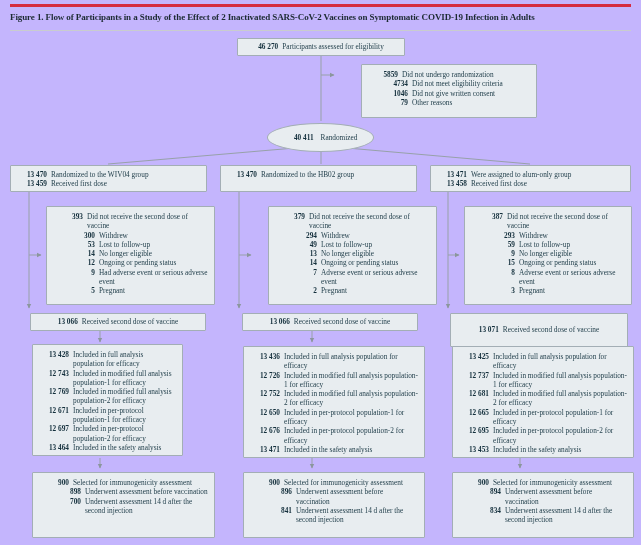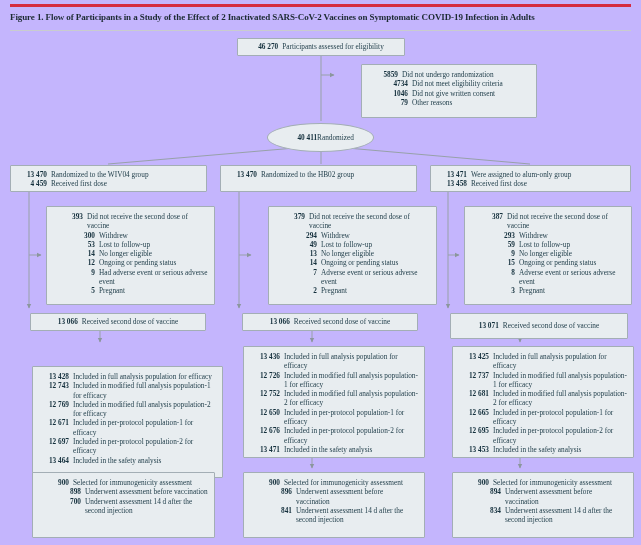--- a/index.html
+++ b/index.html
@@ -22,21 +22,21 @@
   .row{display:flex;align-items:flex-start;}
   .row .num{font-weight:bold;color:#132f3c;text-align:right;flex:0 0 auto;
             white-space:nowrap;padding-right:4px;}
   .row.i0 .num{width:30px;}
   .row.i1 .num{width:42px;}
   .box.narrownum .row.i1 .num{width:40px;}
   .row .txt{flex:1 1 auto;}
   .box.center .row{justify-content:center;align-items:center;}
   .box.center .row .num{width:auto;}
   .box.center .row .txt{flex:0 0 auto;}
-  .oval .num{font-weight:bold;color:#132f3c;padding-right:0;}
+  .oval .num{font-weight:bold;color:#132f3c;padding-right:7px;}
 </style>
 </head>
 <body>
 
 <div id="page">
   <div id="accent-bar"></div>
   <div id="fig-title">Figure 1. Flow of Participants in a Study of the Effect of 2 Inactivated SARS-CoV-2 Vaccines on Symptomatic COVID-19 Infection in Adults</div>
   <div id="title-rule"></div>
 
   <svg class="lines" width="641" height="545">
@@ -101,21 +101,21 @@
         <span class="txt">Randomized</span>
       </div>
     </div>
 
   <div class="box" style="left:10px;top:165px;width:197px;height:27px;padding-top:4px;">
       <div class="row i0">
         <span class="num">13 470</span>
         <span class="txt">Randomized to the WIV04 group</span>
       </div>
       <div class="row i0">
-        <span class="num">4 459</span>
+        <span class="num">13 459</span>
         <span class="txt">Received first dose</span>
       </div>
     </div>
   <div class="box" style="left:220px;top:165px;width:197px;height:27px;padding-top:4px;">
       <div class="row i0">
         <span class="num">13 470</span>
         <span class="txt">Randomized to the HB02 group</span>
       </div>
     </div>
   <div class="box" style="left:430px;top:165px;width:201px;height:27px;padding-top:4px;">
@@ -225,28 +225,28 @@
         <span class="num">13 066</span>
         <span class="txt">Received second dose of vaccine</span>
       </div>
     </div>
   <div class="box center" style="left:242px;top:313px;width:176px;height:18px;">
       <div class="row i0">
         <span class="num">13 066</span>
         <span class="txt">Received second dose of vaccine</span>
       </div>
     </div>
-  <div class="box center" style="left:450px;top:313px;width:178px;height:26px;">
+  <div class="box center" style="left:450px;top:313px;width:178px;height:34px;">
       <div class="row i0">
         <span class="num">13 071</span>
         <span class="txt">Received second dose of vaccine</span>
       </div>
     </div>
 
-  <div class="box" style="left:32px;top:366px;width:191px;height:112px;">
+  <div class="box" style="left:32px;top:344px;width:151px;height:112px;">
       <div class="row i0">
         <span class="num">13 428</span>
         <span class="txt">Included in full analysis population for efficacy</span>
       </div>
       <div class="row i0">
         <span class="num">12 743</span>
         <span class="txt">Included in modified full analysis population-1 for efficacy</span>
       </div>
       <div class="row i0">
         <span class="num">12 769</span>

